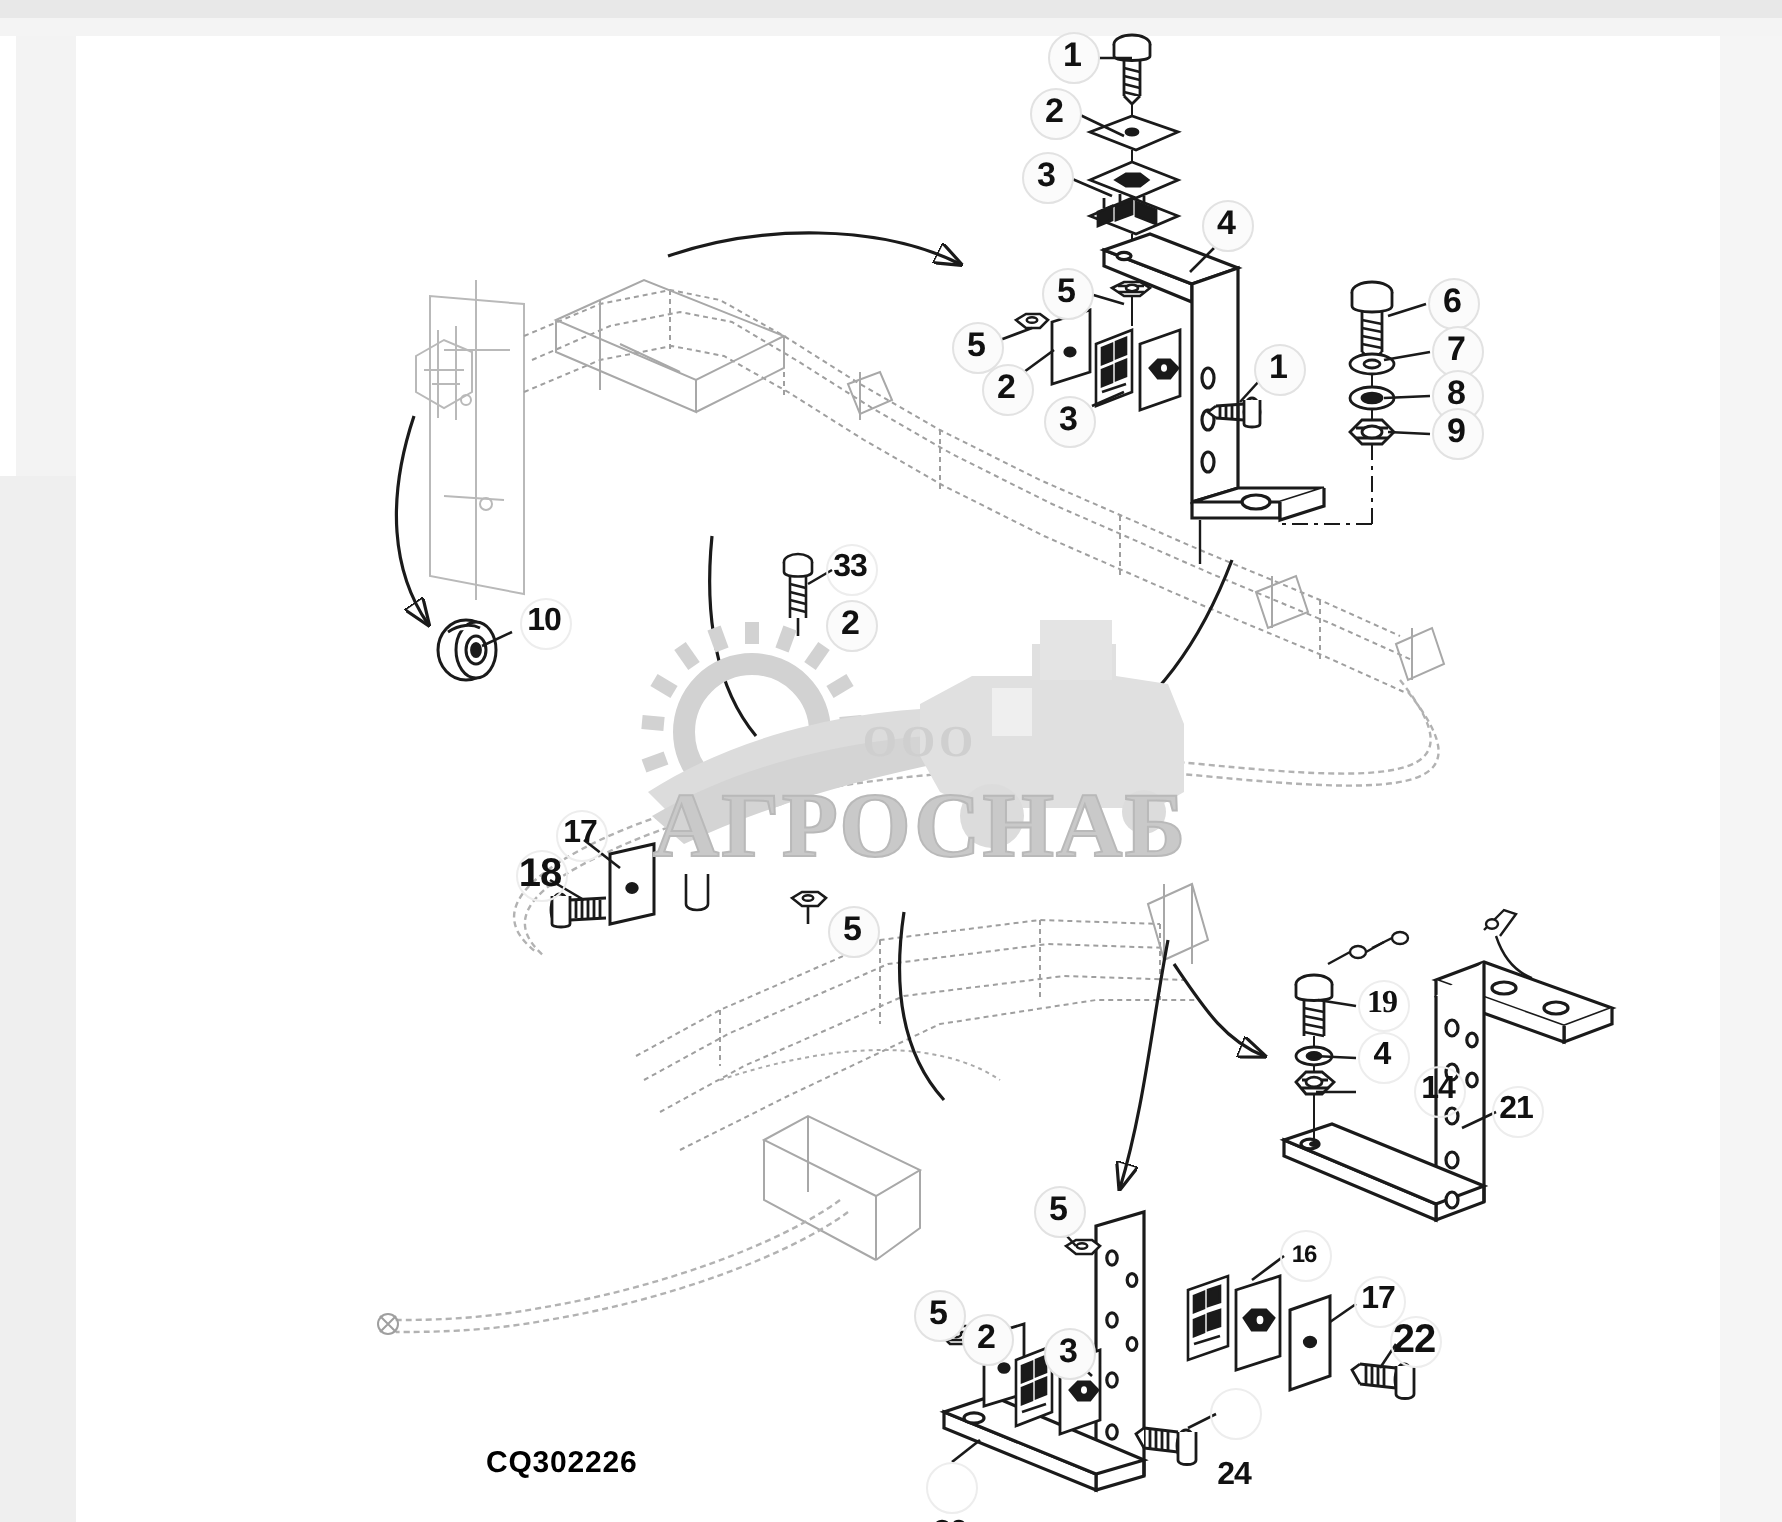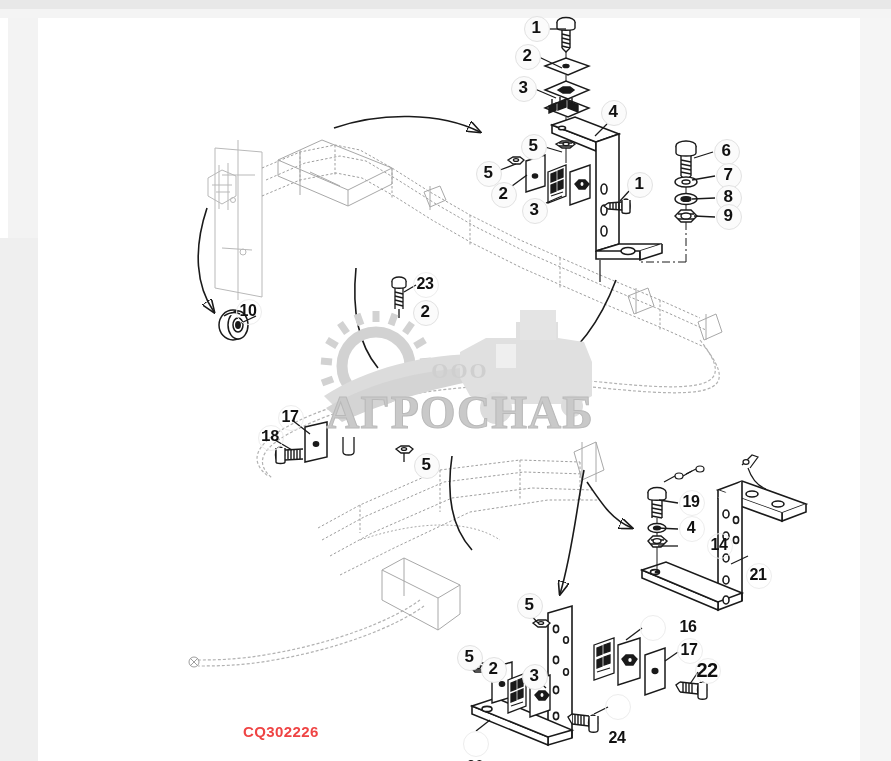--- a/index.html
+++ b/index.html
@@ -24,21 +24,21 @@
   .callout{position:absolute;width:26px;height:26px;}
   .callout .ring{position:absolute;left:0;top:0;width:24px;height:24px;
     border:1.5px solid #e2e2e2;border-radius:50%;background:#fbfbfb;}
   .callout .num{position:absolute;left:0;top:0;width:24px;height:24px;
     line-height:24px;text-align:center;font-size:17px;font-weight:bold;
     color:#111;font-family:"Liberation Sans",sans-serif;letter-spacing:-0.5px;}
   .callout.plain .ring{border-color:#ededed;background:transparent;}
 
   
   #partno{position:absolute;left:243px;top:723px;font-size:15px;font-weight:bold;
-    color:#ef4444;letter-spacing:0.4px;font-family:"Liberation Sans",sans-serif;}
+    color:#000000;letter-spacing:0.4px;font-family:"Liberation Sans",sans-serif;}
 
   
   #watermark{position:absolute;left:310px;top:300px;width:300px;height:160px;
     pointer-events:none;}
   #wm-text{position:absolute;left:0;top:86px;width:300px;text-align:center;
     font-family:"Liberation Serif","DejaVu Serif",serif;font-weight:bold;
     font-size:46px;color:#c9c9c9;letter-spacing:1px;
     -webkit-text-stroke:1px #b9b9b9;}
   #wm-ooo{position:absolute;left:0;top:58px;width:300px;text-align:center;
     font-family:"Liberation Serif","DejaVu Serif",serif;font-weight:bold;
@@ -570,65 +570,65 @@
       <div class="callout" style="left: 716px; top: 185px;">
         <div class="ring"></div>
         <div class="num">8</div>
       </div>
       <div class="callout" style="left: 716px; top: 204px;">
         <div class="ring"></div>
         <div class="num">9</div>
       </div>
       <div class="callout plain" style="left: 413px; top: 272px;">
         <div class="ring"></div>
-        <div class="num" style="font-size: 16px;">23</div>
+        <div class="num" style="font-size: 16px;">33</div>
       </div>
       <div class="callout" style="left: 413px; top: 300px;">
         <div class="ring"></div>
         <div class="num">2</div>
       </div>
-      <div class="callout plain" style="left: 236px; top: 299px;">
+      <div class="callout plain" style="left: 260px; top: 299px;">
         <div class="ring"></div>
         <div class="num" style="font-size: 16px;">10</div>
       </div>
       <div class="callout plain" style="left: 278px; top: 405px;">
         <div class="ring"></div>
         <div class="num" style="font-size: 16px;">17</div>
       </div>
       <div class="callout plain" style="left: 258px; top: 425px;">
         <div class="ring"></div>
-        <div class="num" style="font-size: 16px; font-family: Liberation Mono, monospace;">18</div>
+        <div class="num" style="font-size: 20px;">18</div>
       </div>
       <div class="callout" style="left: 414px; top: 453px;">
         <div class="ring"></div>
         <div class="num">5</div>
       </div>
       <div class="callout plain" style="left: 679px; top: 490px;">
         <div class="ring"></div>
-        <div class="num" style="font-size: 16px;">19</div>
+        <div class="num" style="font-size: 16px; font-family: Liberation Serif, serif;">19</div>
       </div>
       <div class="callout plain" style="left: 679px; top: 516px;">
         <div class="ring"></div>
         <div class="num" style="font-size: 16px;">4</div>
       </div>
       <div class="callout plain" style="left: 679px; top: 533px; margin-left: 28px;">
         <div class="ring"></div>
         <div class="num" style="font-size: 16px;">14</div>
       </div>
-      <div class="callout plain" style="left: 746px; top: 543px; margin-top: 20px;">
+      <div class="callout plain" style="left: 746px; top: 543px;">
         <div class="ring"></div>
         <div class="num" style="font-size: 16px;">21</div>
       </div>
       <div class="callout" style="left: 517px; top: 593px;">
         <div class="ring"></div>
         <div class="num">5</div>
       </div>
       <div class="callout plain" style="left: 640px; top: 615px;">
         <div class="ring"></div>
-        <div class="num" style="font-size: 16px; margin-left: 36px;">16</div>
+        <div class="num" style="font-size: 12px;">16</div>
       </div>
       <div class="callout plain" style="left: 677px; top: 638px;">
         <div class="ring"></div>
         <div class="num" style="font-size: 16px;">17</div>
       </div>
       <div class="callout plain" style="left: 695px; top: 658px;">
         <div class="ring"></div>
         <div class="num" style="font-size: 20px;">22</div>
       </div>
       <div class="callout" style="left: 457px; top: 645px;">

